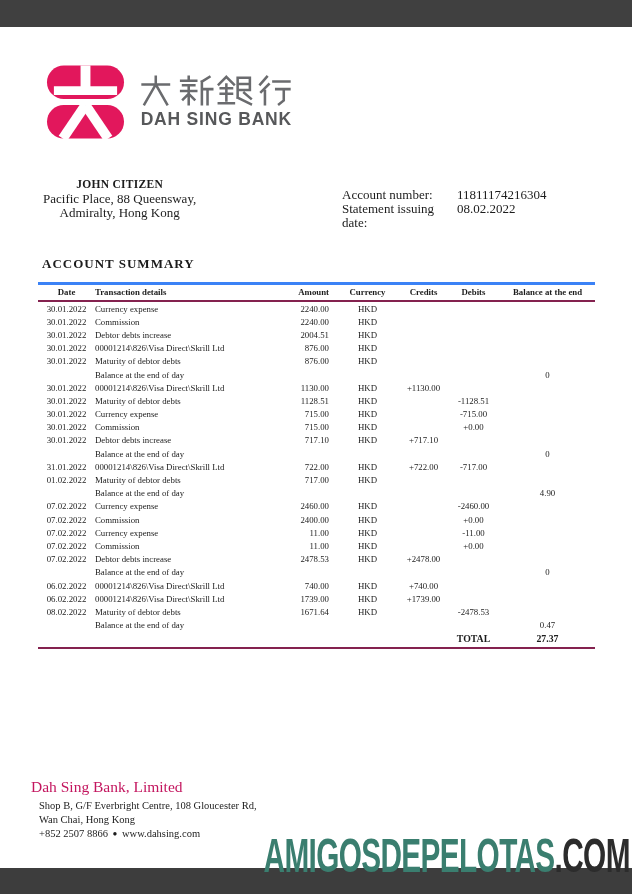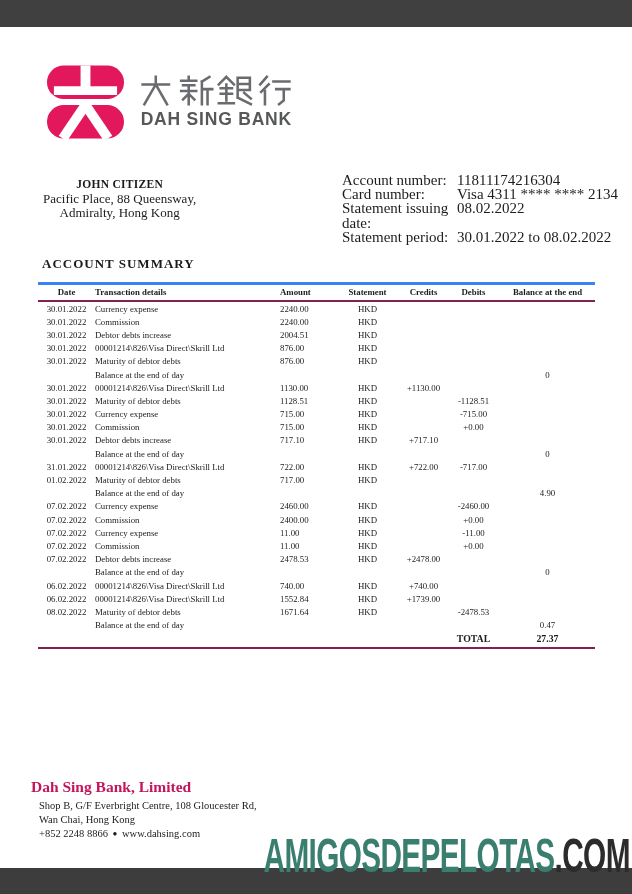--- a/index.html
+++ b/index.html
@@ -15,41 +15,41 @@
   .logo-mark svg{display:block;}
   .brand-lines{padding-top:13px;}
   .brand-cn svg{display:block;margin-bottom:4px;}
   .brand-en{font-family:"Liberation Sans", sans-serif;font-weight:bold;font-size:17.5px;
     color:#57585a;letter-spacing:0.8px;line-height:1;}
 
   
   .customer{position:absolute;left:43px;top:178px;text-align:center;}
   .customer-name{font-weight:bold;font-size:11.5px;letter-spacing:.3px;margin-bottom:2px;}
   .customer-line{font-size:13px;line-height:13.5px;}
-  .acct-info{position:absolute;left:342px;top:173px;font-size:15px;line-height:14.2px;}
+  .acct-info{position:absolute;left:342px;top:188px;font-size:13px;line-height:14.2px;}
   .acct-row{display:flex;}
   .acct-label{width:115px;}
 
   
   .summary-title{position:absolute;left:42px;top:256px;font-weight:bold;font-size:13px;letter-spacing:1px;}
   .stmt-table{position:absolute;left:38px;top:282px;width:557px;}
   .t-head,.t-row{display:grid;grid-template-columns:57px 185px 55px 65px 47px 53px 95px;}
   .t-head{border-top:3px solid #3b82f6;border-bottom:2px solid #84224f;
     font-weight:bold;font-size:8.8px;padding:2px 0 3px;}
   .t-body{border-bottom:2.5px solid #84224f;padding-bottom:2px;}
   .t-row{height:13.2px;align-items:center;font-size:8.8px;}
   .t-row.total{font-weight:bold;font-size:9.8px;}
   .col-date{text-align:center;}
   .col-details{text-align:left;}
-  .col-amount{padding-right:6px;}
+  .col-amount{text-align:right;padding-right:6px;}
   .col-currency,.col-credits,.col-debits,.col-balance{text-align:center;}
 
   
   .footer{position:absolute;left:31px;top:778px;}
-  .footer-bank-name{color:#c3155e;font-weight:bold;font-size:15.5px;margin-bottom:3px;}
+  .footer-bank-name{color:#c3155e;font-weight:normal;font-size:15.5px;margin-bottom:3px;}
   .footer-line{font-size:10.5px;line-height:13.8px;margin-left:8px;}
   .dot-sep{display:inline-block;font-size:8px;vertical-align:1px;padding:0 2px;}
 
   
   .watermark{position:absolute;top:832px;right:2px;z-index:5;white-space:nowrap;
     font-family:"Liberation Sans", sans-serif;font-weight:bold;font-size:48px;line-height:1;
     letter-spacing:-1px;transform:scaleX(0.62);transform-origin:100% 0;}
   .wm-primary{color:#3a7e6f;}
   .wm-secondary{color:#2c2c2c;}
 </style>
@@ -92,41 +92,33 @@
   <div class="customer-line">Pacific Place, 88 Queensway,</div>
   <div class="customer-line">Admiralty, Hong Kong</div>
 </div>
 
 <div class="acct-info">
   <div class="acct-row">
     <span class="acct-label">Account number:</span>
     <span class="acct-value">11811174216304</span>
   </div>
   <div class="acct-row">
-    <span class="acct-label">Card number:</span>
-    <span class="acct-value">Visa 4311 **** **** 2134</span>
-  </div>
-  <div class="acct-row">
     <span class="acct-label">Statement issuing date:</span>
     <span class="acct-value">08.02.2022</span>
-  </div>
-  <div class="acct-row">
-    <span class="acct-label">Statement period:</span>
-    <span class="acct-value">30.01.2022 to 08.02.2022</span>
   </div>
 </div>
 
 <div class="summary-title">ACCOUNT SUMMARY</div>
 
 <div class="stmt-table">
   <div class="t-head">
     <span class="col-date">Date</span>
     <span class="col-details">Transaction details</span>
     <span class="col-amount">Amount</span>
-    <span class="col-currency">Statement</span>
+    <span class="col-currency">Currency</span>
     <span class="col-credits">Credits</span>
     <span class="col-debits">Debits</span>
     <span class="col-balance">Balance at the end</span>
   </div>
   <div class="t-body">
   <div class="t-row">
     <span class="col-date">30.01.2022</span>
     <span class="col-details">Currency expense</span>
     <span class="col-amount">2240.00</span>
     <span class="col-currency">HKD</span>
@@ -341,21 +333,21 @@
     <span class="col-amount">740.00</span>
     <span class="col-currency">HKD</span>
     <span class="col-credits">+740.00</span>
     <span class="col-debits"></span>
     <span class="col-balance"></span>
   </div>
 
   <div class="t-row">
     <span class="col-date">06.02.2022</span>
     <span class="col-details">00001214\826\Visa Direct\Skrill Ltd</span>
-    <span class="col-amount">1552.84</span>
+    <span class="col-amount">1739.00</span>
     <span class="col-currency">HKD</span>
     <span class="col-credits">+1739.00</span>
     <span class="col-debits"></span>
     <span class="col-balance"></span>
   </div>
 
   <div class="t-row">
     <span class="col-date">08.02.2022</span>
     <span class="col-details">Maturity of debtor debts</span>
     <span class="col-amount">1671.64</span>
@@ -385,21 +377,21 @@
     <span class="col-balance">27.37</span>
   </div>
 </div>
 </div>
 
 <div class="footer">
   <div class="footer-bank-name">Dah Sing Bank, Limited</div>
   <div class="footer-line">Shop B, G/F Everbright Centre, 108 Gloucester Rd,</div>
   <div class="footer-line">Wan Chai, Hong Kong</div>
   <div class="footer-line">
-    <span>+852 2248 8866</span>
+    <span>+852 2507 8866</span>
     <span class="dot-sep">●</span>
     <span>www.dahsing.com</span>
   </div>
 </div>
 
 <div class="watermark">
   <span class="wm-primary">AMIGOSDEPELOTAS</span><span class="wm-secondary">.COM</span>
 </div>
 
 <div class="bottom-bar"></div>

